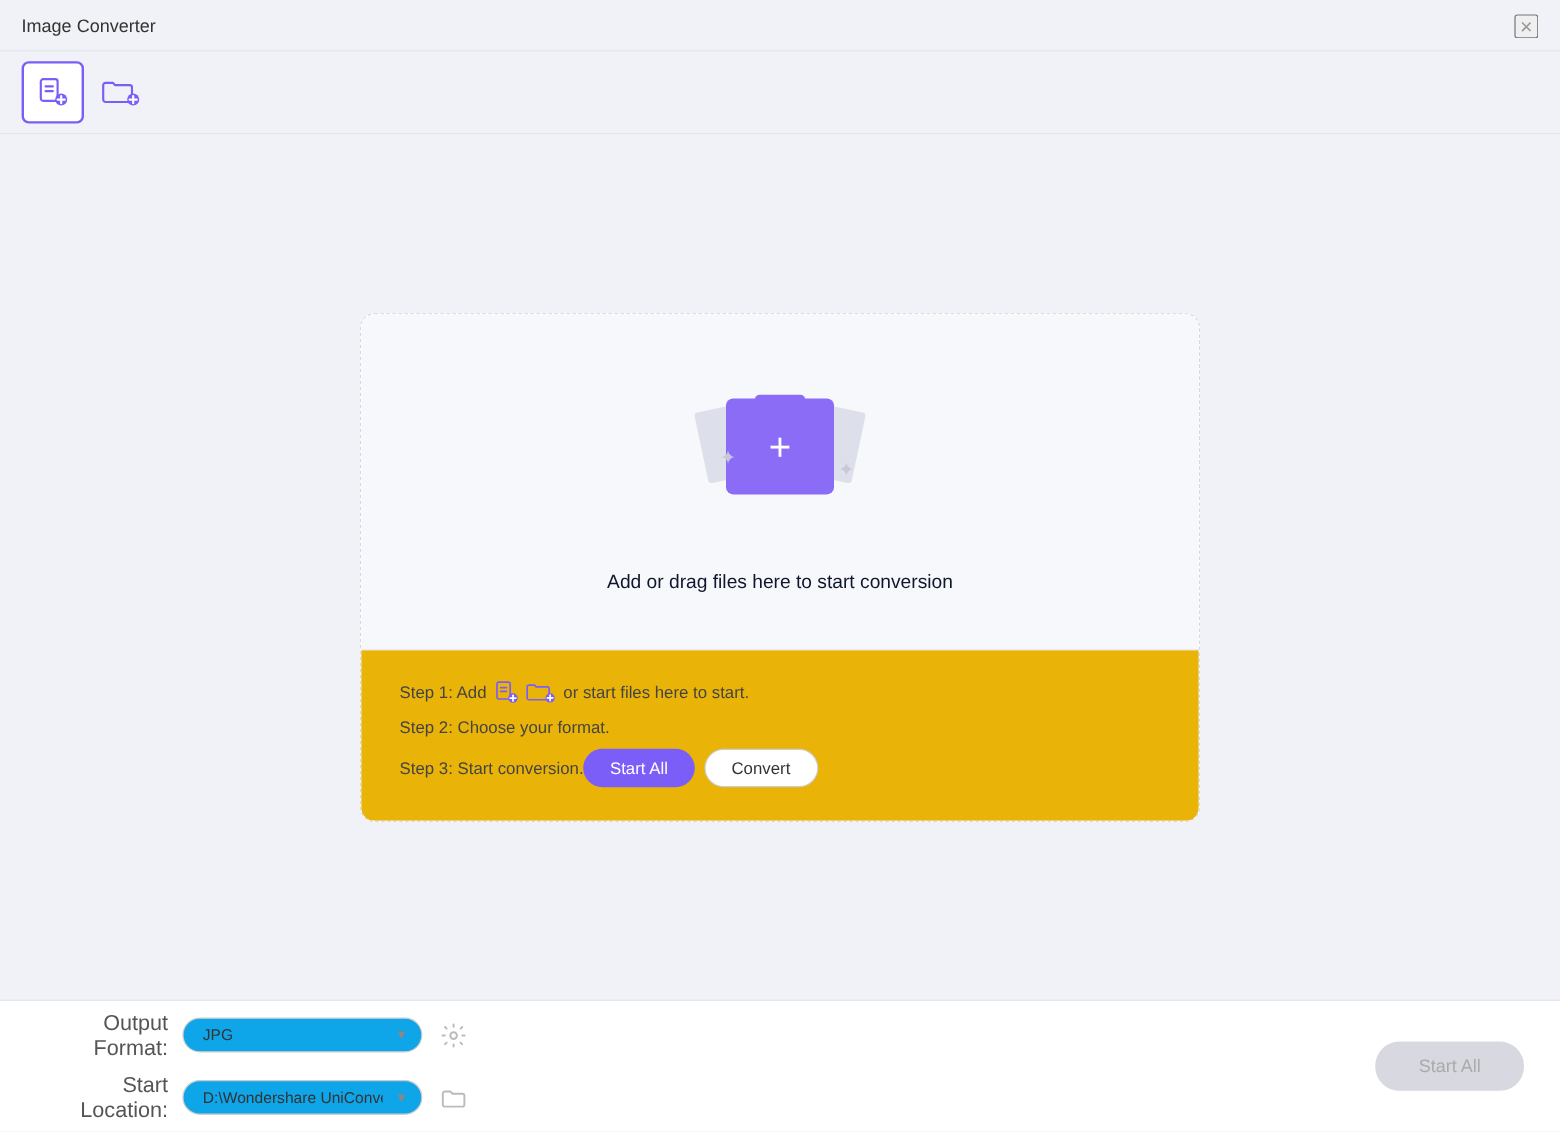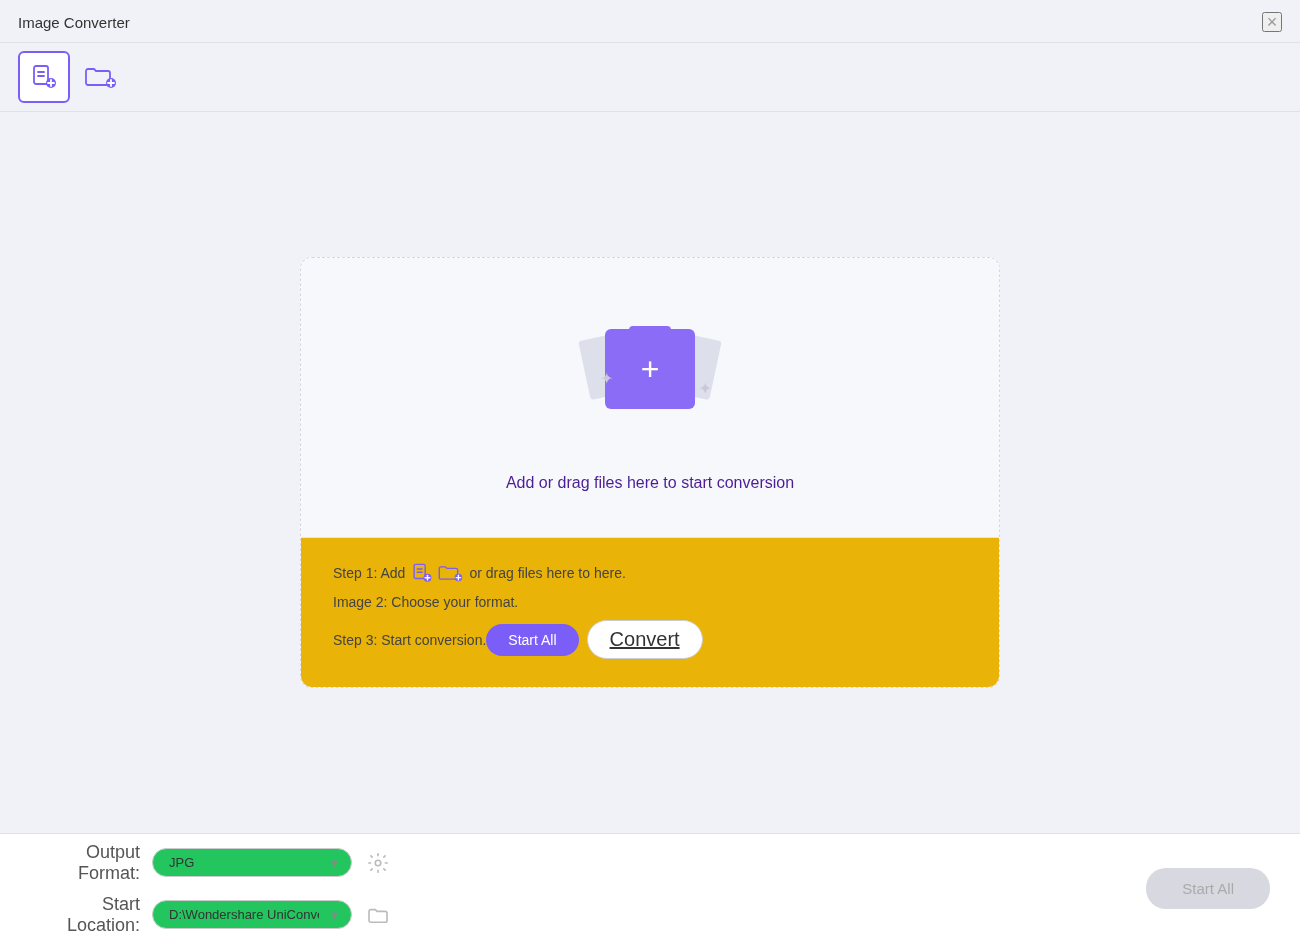--- a/index.html
+++ b/index.html
@@ -132,21 +132,21 @@
     .sparkle {
       position: absolute;
       color: #c8c8d8;
       font-size: 16px;
     }
     .sparkle-1 { left: 30px; top: 55px; }
     .sparkle-2 { right: 18px; top: 65px; }
 
     .drop-text {
       font-size: 16px;
-      color: #4c1d95;
+      color: #0f172a;
       margin-top: 10px;
     }
 
     
     .steps-section {
       padding: 24px 32px 28px 32px;
       background: #eab308;
     }
     .step-row {
       display: flex;
@@ -173,23 +173,22 @@
       font-size: 14px;
       cursor: pointer;
       margin-right: 8px;
     }
     .btn-convert {
       background: white;
       color: #333;
       border: 1.5px solid #ccc;
       border-radius: 20px;
       padding: 7px 22px;
-      font-size: 20px;
-      cursor: pointer;
-      text-decoration: underline;
+      font-size: 14px;
+      cursor: pointer;
     }
 
     
     .bottom-bar {
       position: absolute;
       bottom: 0;
       left: 0;
       right: 0;
       height: 110px;
       background: white;
@@ -215,21 +214,21 @@
       text-align: right;
     }
     .select-wrapper {
       position: relative;
       display: inline-flex;
       align-items: center;
     }
     .bottom-select {
       appearance: none;
       -webkit-appearance: none;
-      background: #22c55e;
+      background: #0ea5e9;
       border: 1px solid #ccc;
       border-radius: 20px;
       padding: 6px 32px 6px 16px;
       font-size: 13px;
       color: #333;
       cursor: pointer;
       width: 200px;
     }
     .select-arrow {
       position: absolute;
@@ -347,25 +346,25 @@
               <line x1="18" y1="20" x2="24" y2="20" stroke="white" stroke-width="1.8" stroke-linecap="round"></line>
             </svg>
 
             <svg width="26" height="22" viewBox="0 0 34 28" fill="none" xmlns="http://www.w3.org/2000/svg">
               <path d="M3 8 C3 6.9 3.9 6 5 6 L11 6 L13 8 L25 8 C26.1 8 27 8.9 27 10 L27 20 C27 21.1 26.1 22 25 22 L5 22 C3.9 22 3 21.1 3 20 Z" stroke="#7b5ef8" stroke-width="1.8" fill="none"></path>
               <circle cx="28" cy="20" r="5" fill="#7b5ef8"></circle>
               <line x1="28" y1="17" x2="28" y2="23" stroke="white" stroke-width="1.8" stroke-linecap="round"></line>
               <line x1="25" y1="20" x2="31" y2="20" stroke="white" stroke-width="1.8" stroke-linecap="round"></line>
             </svg>
           </span>
-          <span>or drag files here to here.</span>
+          <span>or start files here to start.</span>
         </div>
 
         <div class="step-row">
-          <span>Image 2: Choose your format.</span>
+          <span>Step 2: Choose your format.</span>
         </div>
 
         <div class="step-row">
           <span style="margin-right:0;">Step 3: Start conversion.</span>
           <button class="btn-start-all">Start All</button>
           <button class="btn-convert">Convert</button>
         </div>
 
       </div>
     </div>

